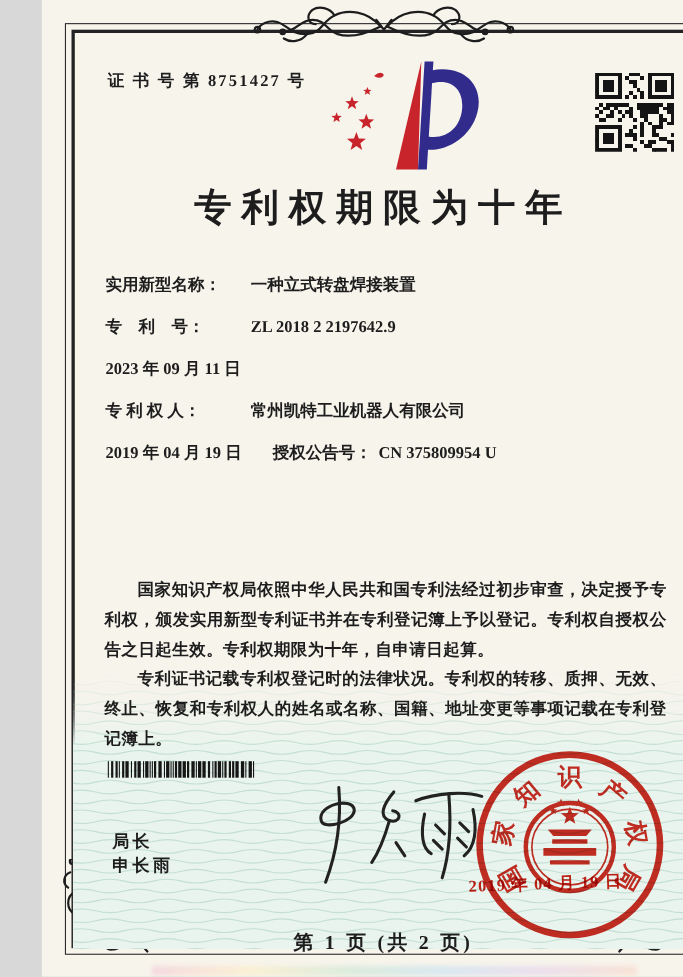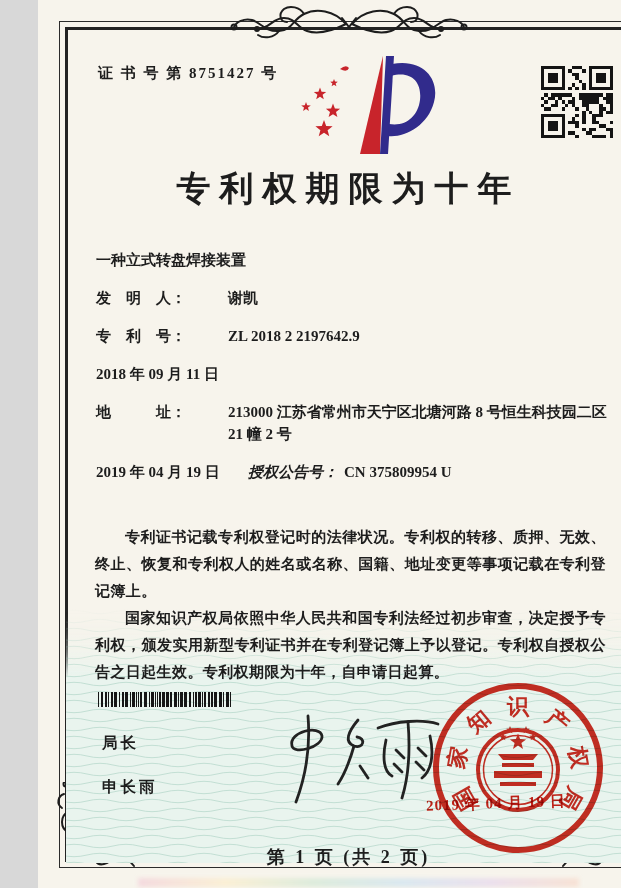--- a/index.html
+++ b/index.html
@@ -28,38 +28,38 @@
   .qr rect{fill:#141414;}
 
   .title{position:absolute;left:0;right:0;top:166px;text-align:center;
          font-size:34px;font-weight:700;letter-spacing:9px;}
 
   .fields{position:absolute;left:58px;top:250px;width:512px;font-size:15px;font-weight:600;}
   .frow{display:flex;margin-bottom:16.5px;line-height:21.5px;}
   .flabel{flex:none;width:132px;}
   .fvalue{flex:auto;font-family:Liberation Serif, serif;}
   .v-grant-date{flex:none;width:152px;}
-  .frow-dual .l2{width:auto;margin-right:6px;font-style:italic;}
+  .frow-dual .l2{width:auto;margin-right:6px;}
 
   .paras{position:absolute;left:57px;top:524px;width:511px;font-size:15px;font-weight:600;
          line-height:27px;text-align:justify;letter-spacing:.4px;}
   .paras p{margin:0;text-indent:2em;}
 
   .guilloche{position:absolute;left:28px;right:28px;top:608px;bottom:25px;
          background:linear-gradient(to bottom,rgba(233,244,238,0),#e9f4ee 70px);
          -webkit-mask-image:linear-gradient(to bottom,transparent,#000 70px);
          mask-image:linear-gradient(to bottom,transparent,#000 70px);}
   .guilloche svg{width:100%;height:100%;}
   .guilloche path{stroke:var(--guilloche);fill:none;stroke-width:1;opacity:.8;}
 
   .barcode{position:absolute;left:60px;top:692px;width:160px;height:15px;display:flex;align-items:stretch;}
   .barcode span{background:#161616;flex:none;}
 
   .sig-label{position:absolute;font-size:15.5px;font-weight:600;letter-spacing:3px;}
-  .sig-pos{left:64px;top:733px;}
+  .sig-pos{left:64px;top:755px;}
   .sig-name{left:64px;top:777px;}
   .signature{position:absolute;left:242px;top:708px;width:165px;height:100px;}
   .signature path{stroke:#222;stroke-width:2.8;fill:none;stroke-linecap:round;stroke-linejoin:round;}
 
   .seal{position:absolute;left:378px;top:680px;width:204px;height:176px;mix-blend-mode:multiply;opacity:.95;}
   .seal-stroke{stroke:var(--seal-red);fill:none;}
   .seal-fill{fill:var(--seal-red);}
   .seal-char{font-size:22px;font-weight:700;fill:var(--seal-red);font-family:inherit;}
   .seal-date{position:absolute;left:388px;top:793px;width:210px;font-size:15px;font-weight:700;
          color:var(--seal-red);letter-spacing:1px;transform:rotate(-2deg);mix-blend-mode:multiply;}
@@ -386,47 +386,44 @@
         <rect x="17" y="20" width="1.02" height="1.02"></rect>
         <rect x="18" y="20" width="1.02" height="1.02"></rect>
         <rect x="20" y="20" width="1.02" height="1.02"></rect>
       </svg>
   </div>
 
   <div class="title">专利权期限为十年</div>
 
   <div class="fields">
     <div class="frow">
+      <span class="flabel">实用新型名称：</span>
       <span class="fvalue">一种立式转盘焊接装置</span>
-    </div>
-    <div class="frow">
-      <span class="flabel">发　明　人：</span>
-      <span class="fvalue">谢凯</span>
     </div>
     <div class="frow">
       <span class="flabel">专　利　号：</span>
       <span class="fvalue">ZL 2018 2 2197642.9</span>
     </div>
     <div class="frow">
-      <span class="fvalue">2018 年 09 月 11 日</span>
+      <span class="fvalue">2023 年 09 月 11 日</span>
     </div>
     <div class="frow">
-      <span class="flabel">地　　　址：</span>
-      <span class="fvalue">213000 江苏省常州市天宁区北塘河路 8 号恒生科技园二区 21 幢 2 号</span>
+      <span class="flabel">专 利 权 人：</span>
+      <span class="fvalue">常州凯特工业机器人有限公司</span>
     </div>
     <div class="frow frow-dual">
       <span class="fvalue v-grant-date">2019 年 04 月 19 日</span>
       <span class="flabel l2">授权公告号：</span>
       <span class="fvalue">CN 375809954 U</span>
     </div>
   </div>
 
   <div class="paras">
+    <p>国家知识产权局依照中华人民共和国专利法经过初步审查，决定授予专利权，颁发实用新型专利证书并在专利登记簿上予以登记。专利权自授权公告之日起生效。专利权期限为十年，自申请日起算。</p>
     <p>专利证书记载专利权登记时的法律状况。专利权的转移、质押、无效、终止、恢复和专利权人的姓名或名称、国籍、地址变更等事项记载在专利登记簿上。</p>
-    <p>国家知识产权局依照中华人民共和国专利法经过初步审查，决定授予专利权，颁发实用新型专利证书并在专利登记簿上予以登记。专利权自授权公告之日起生效。专利权期限为十年，自申请日起算。</p>
   </div>
 
   <div class="barcode">
       <span style="width: 1px; margin-right: 2px;"></span>
       <span style="width: 2px; margin-right: 2px;"></span>
       <span style="width: 2px; margin-right: 1px;"></span>
       <span style="width: 1px; margin-right: 2px;"></span>
       <span style="width: 2px; margin-right: 1px;"></span>
       <span style="width: 3px; margin-right: 2px;"></span>
       <span style="width: 1px; margin-right: 2px;"></span>

